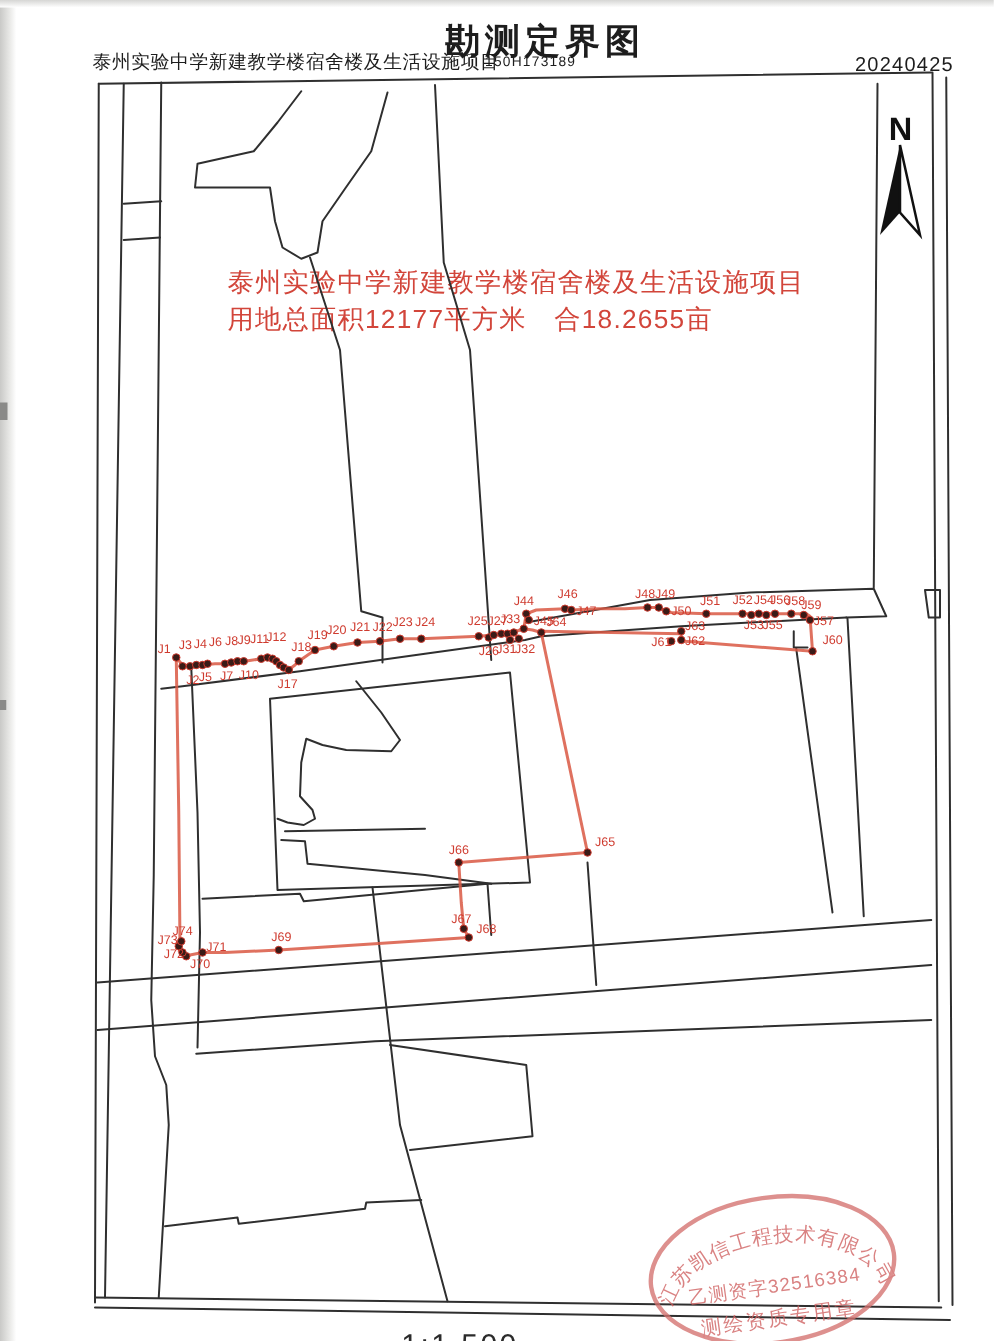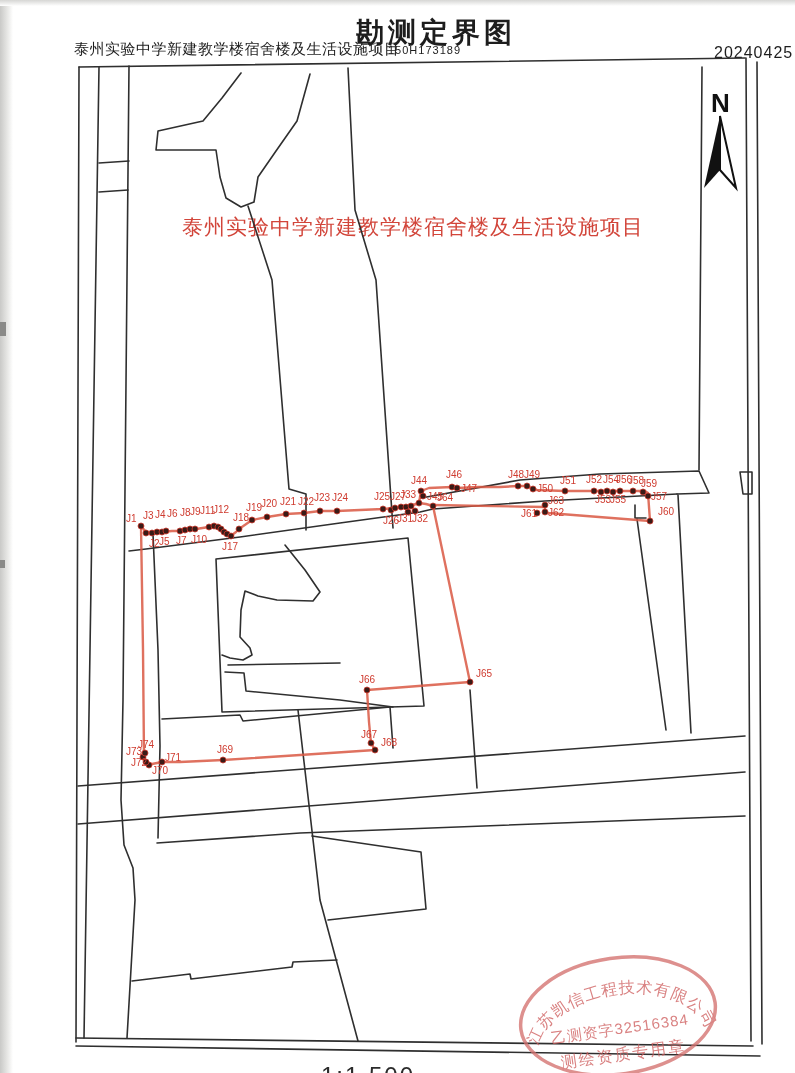--- a/index.html
+++ b/index.html
@@ -7,21 +7,21 @@
        font-family:"Liberation Sans","DejaVu Sans",sans-serif;color:#222;}
   .scan-edge-left{position:absolute;left:0;top:0;width:13px;height:1073px;
        background:linear-gradient(90deg,#c9c9c7,#e9e9e7 60%,#ffffff);}
   .scan-edge-top{position:absolute;left:0;top:0;width:795px;height:6px;
        background:linear-gradient(180deg,#d6d6d4,#ffffff);}
   .scan-mark{position:absolute;background:#8a8a88;}
   .hdr{position:absolute;white-space:nowrap;color:#1d1d1d;}
   .hdr-project{left:74px;top:40px;font-size:15px;letter-spacing:.5px;}
   .hdr-title{left:356px;top:14px;font-size:28px;font-weight:bold;letter-spacing:4px;}
   .hdr-number{left:388px;top:44px;font-size:11px;letter-spacing:1px;}
-  .hdr-date{left:714px;top:44px;font-size:16px;letter-spacing:1px;}
+  .hdr-date{left:684px;top:44px;font-size:16px;letter-spacing:1px;}
   .annotation{position:absolute;left:182px;top:212px;color:#d2453a;
        font-size:21px;line-height:29px;letter-spacing:1px;white-space:nowrap;}
   svg{position:absolute;left:0;top:0;}
   .black-line{fill:none;stroke:#2f2f2f;stroke-width:1.6;stroke-linejoin:round;stroke-linecap:round;}
   .red-line{fill:none;stroke:#d95843;stroke-width:2.4;stroke-opacity:.85;stroke-linejoin:round;}
   .pt{fill:#3a1b17;stroke:#cf3b2f;stroke-width:.8;}
   .pt-label{font-family:"Liberation Sans","DejaVu Sans",sans-serif;font-size:10px;fill:#cf3b2f;}
   .scale-text{font-size:24px;fill:#2b2b2b;letter-spacing:2px;}
   .north-n{font-size:26px;font-weight:bold;fill:#111;}
   .stamp-text{fill:#cf5f5f;}
@@ -34,20 +34,21 @@
 <div class="scan-mark" style="left:0;top:322px;width:6px;height:14px;"></div>
 <div class="scan-mark" style="left:0;top:560px;width:5px;height:8px;"></div>
 
 <div class="hdr hdr-project">泰州实验中学新建教学楼宿舍楼及生活设施项目</div>
 <div class="hdr hdr-title">勘测定界图</div>
 <div class="hdr hdr-number">150H173189</div>
 <div class="hdr hdr-date">20240425</div>
 
 <div class="annotation">
   <div>泰州实验中学新建教学楼宿舍楼及生活设施项目</div>
+  <div>用地总面积12177平方米　合18.2655亩</div>
 </div>
 
 <svg id="map-svg" width="795" height="1073" viewBox="0 0 795 1073">
   <g id="black-layer">
       <polyline points="79,67 745,58" class="black-line"></polyline>
       <polyline points="79,67 76,1042" class="black-line"></polyline>
       <polyline points="746,58 751,1041" class="black-line"></polyline>
       <polyline points="757,62 762,1044" class="black-line"></polyline>
       <polyline points="76,1038 753,1046" class="black-line"></polyline>
       <polyline points="76,1046 760,1056" class="black-line"></polyline>

